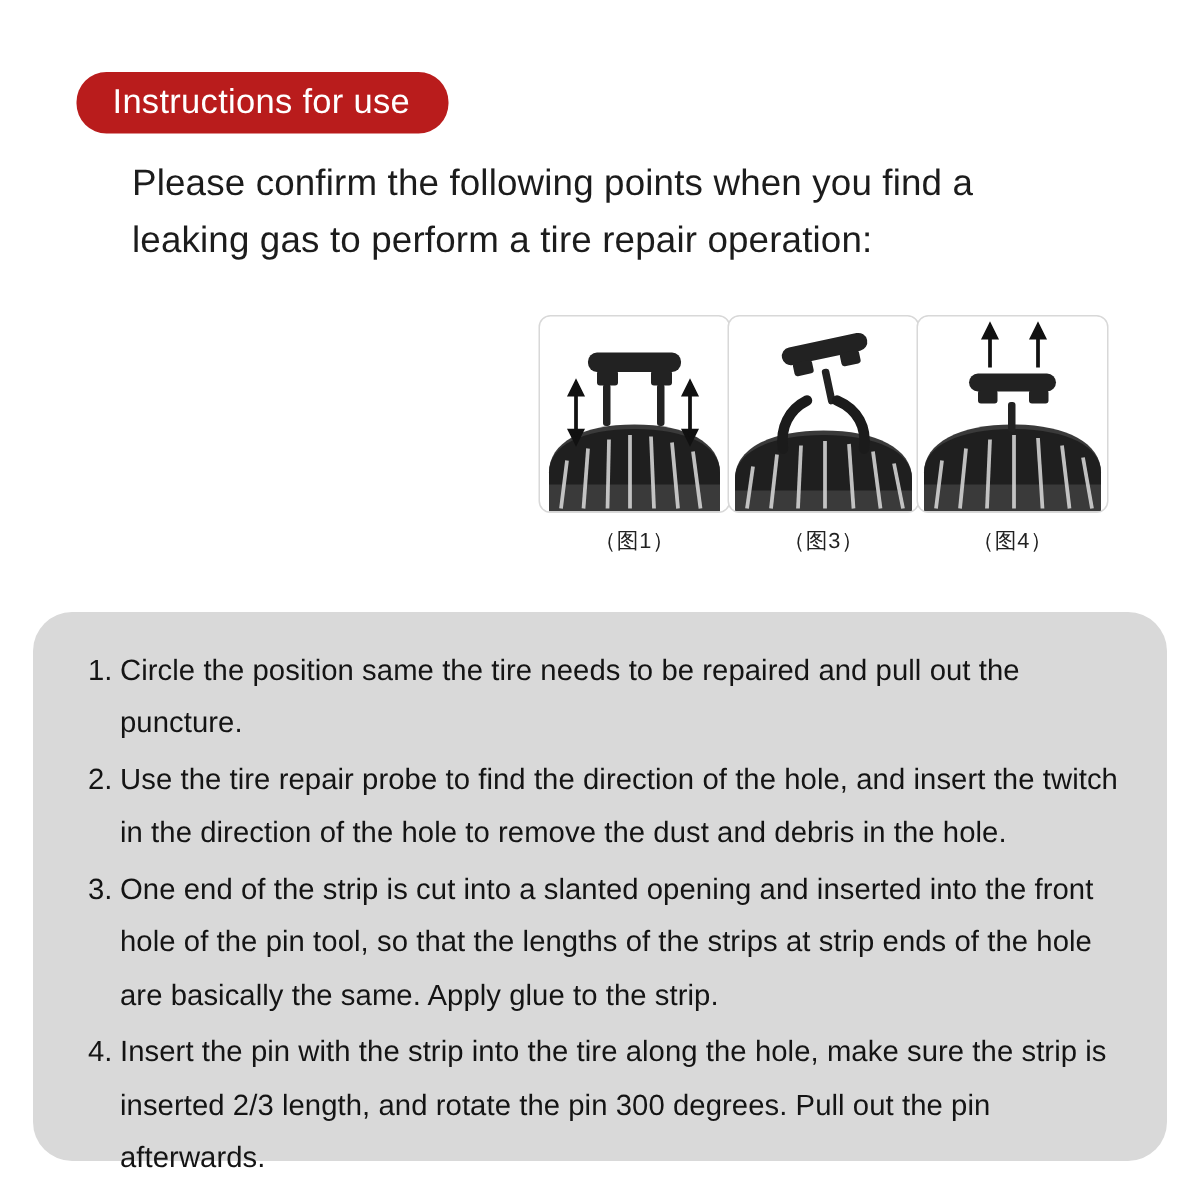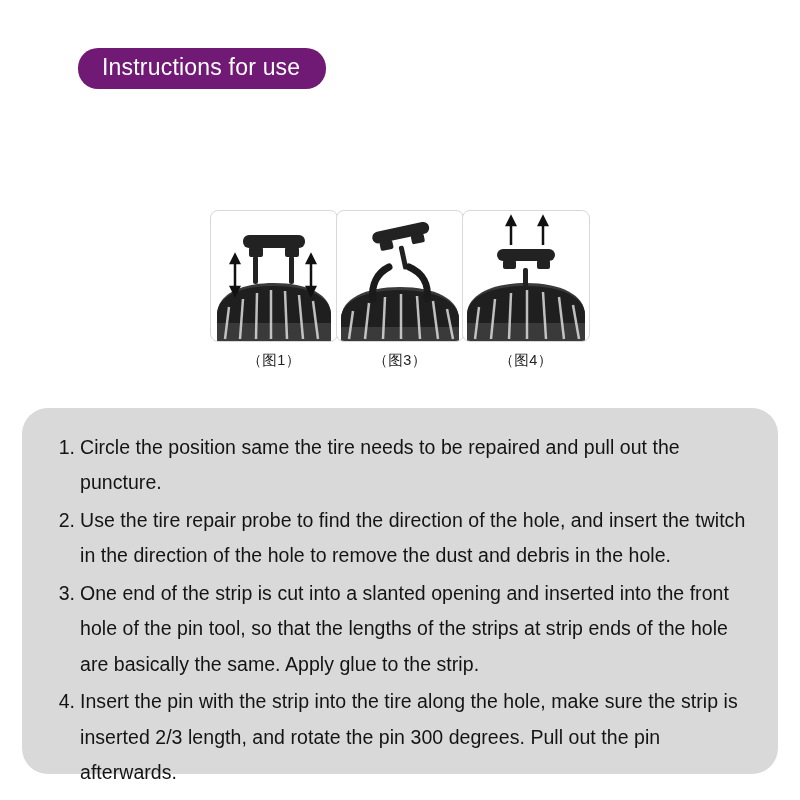--- a/index.html
+++ b/index.html
@@ -17,23 +17,23 @@
   .page {
     position: relative;
     width: 800px;
     height: 800px;
     box-sizing: border-box;
   }
 
   
   .title-pill {
     position: absolute;
-    left: 78px;
+    left: 51px;
     top: 48px;
-    background: #701a75;
+    background: #b91c1c;
     color: #ffffff;
     border-radius: 20px;
     padding: 7px 26px 9px 24px;
     font-size: 23px;
     line-height: 1.1;
     letter-spacing: 0.2px;
     white-space: nowrap;
   }
 
   
@@ -48,21 +48,21 @@
     letter-spacing: 0.1px;
   }
 
   
   .figures {
     position: absolute;
     left: 62px;
     top: 210px;
     width: 676px;
     display: flex;
-    justify-content: center;
+    justify-content: flex-end;
   }
   .fig {
     width: 126px;
     display: flex;
     flex-direction: column;
     align-items: center;
   }
   .fig-box {
     width: 126px;
     height: 130px;
@@ -120,20 +120,21 @@
     flex: 1 1 auto;
   }
 </style>
 </head>
 <body>
 
 <div class="page">
 
   <div class="title-pill">Instructions for use</div>
 
+  <div class="intro">Please confirm the following points when you find a leaking gas to perform a tire repair operation:</div>
 
   <div class="figures">
 
     <div class="fig">
       <div class="fig-box">
         <svg viewBox="0 0 126 130">
 
           <g fill="#2b2b2b">
             <path d="M6 104 C6 84 28 72 63 72 C98 72 120 84 120 104 L120 130 L6 130 Z" fill="#3a3a3a"></path>
             <path d="M6 104 C6 86 28 75 63 75 C98 75 120 86 120 104 L120 112 L6 112 Z" fill="#1f1f1f"></path>

